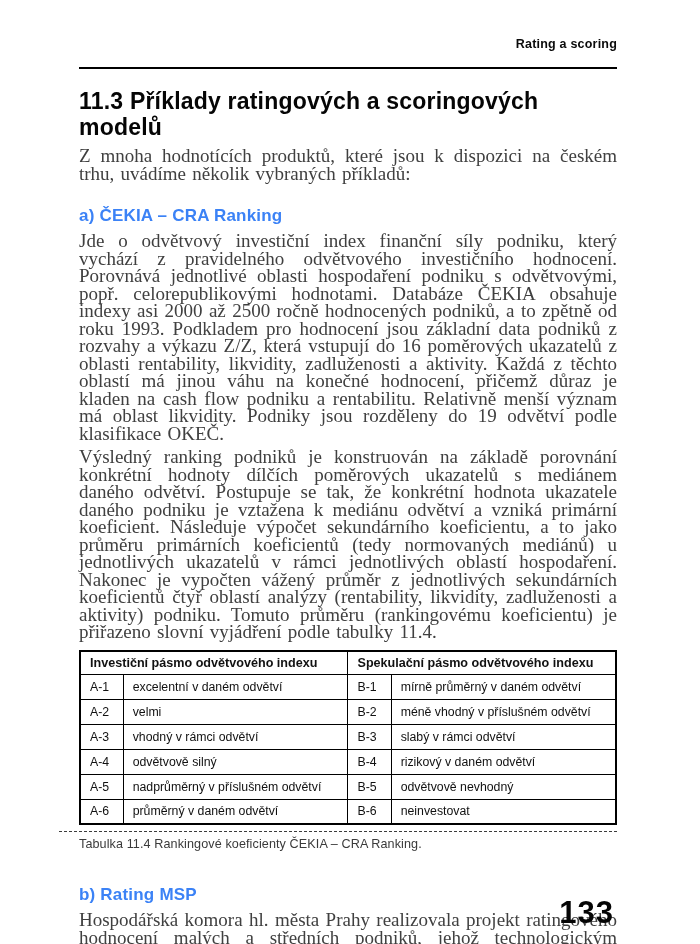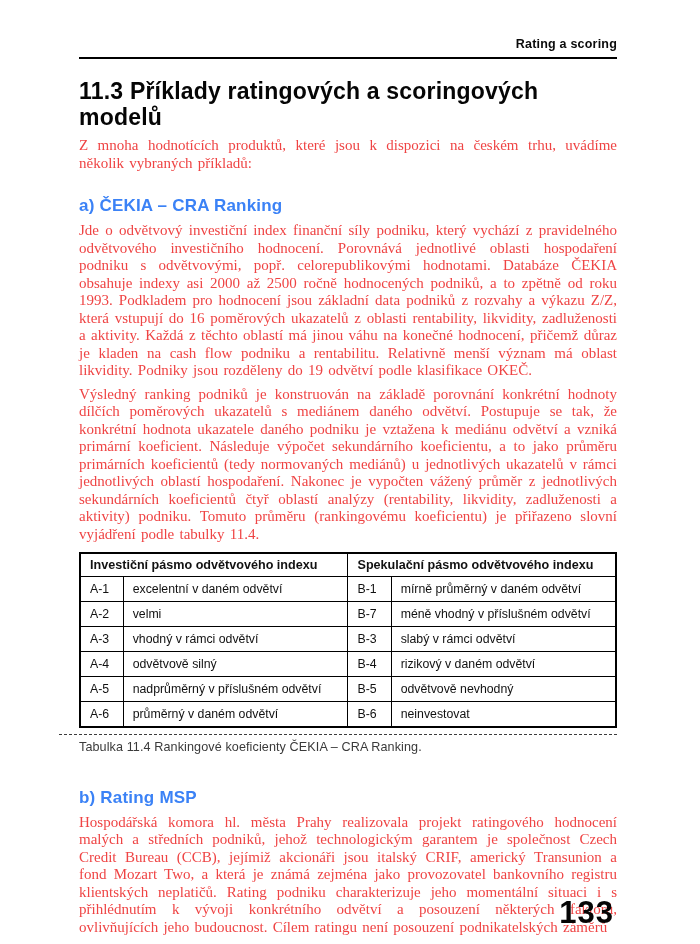--- a/index.html
+++ b/index.html
@@ -15,21 +15,21 @@
     position: absolute; inset: 0;
     padding: 37px 83px 0 79px;
   }
   
   .running-head {
     text-align: right;
     font-family: "Liberation Sans", sans-serif;
     font-weight: bold;
     font-size: 12.5px;
     color: #0a0a0a;
-    padding-bottom: 6px;
+    padding-bottom: 16px;
     border-bottom: 2.5px solid #000;
     letter-spacing: 0.2px;
   }
   
   h1.page-title {
     margin-top: 19px;
     font-family: "Liberation Sans", sans-serif;
     font-weight: bold;
     font-size: 23px;
     line-height: 26px;
@@ -41,25 +41,25 @@
     font-weight: bold;
     font-size: 17px;
     line-height: 20px;
     color: #3b82f6;
     letter-spacing: 0.2px;
   }
   .h2a { margin-top: 24px; }
   .h2b { margin-top: 34px; }
   
   p.body-text {
-    font-size: 15px;
+    font-size: 19px;
     line-height: 17.5px;
     text-align: justify;
     word-spacing: 1.5px;
-    color: #ef4444;
+    color: #404040;
   }
   .intro { margin-top: 7px; }
   .after-heading { margin-top: 6px; }
   .follow-para { margin-top: 6px; }
   
   table.ranking-table {
     margin-top: 9px;
     width: 100%;
     border-collapse: collapse;
     border: 2px solid #000;
@@ -142,21 +142,21 @@
     <tbody>
       <tr>
         <td>A-1</td>
         <td>excelentní v daném odvětví</td>
         <td>B-1</td>
         <td>mírně průměrný v daném odvětví</td>
       </tr>
       <tr>
         <td>A-2</td>
         <td>velmi</td>
-        <td>B-7</td>
+        <td>B-2</td>
         <td>méně vhodný v příslušném odvětví</td>
       </tr>
       <tr>
         <td>A-3</td>
         <td>vhodný v rámci odvětví</td>
         <td>B-3</td>
         <td>slabý v rámci odvětví</td>
       </tr>
       <tr>
         <td>A-4</td>

